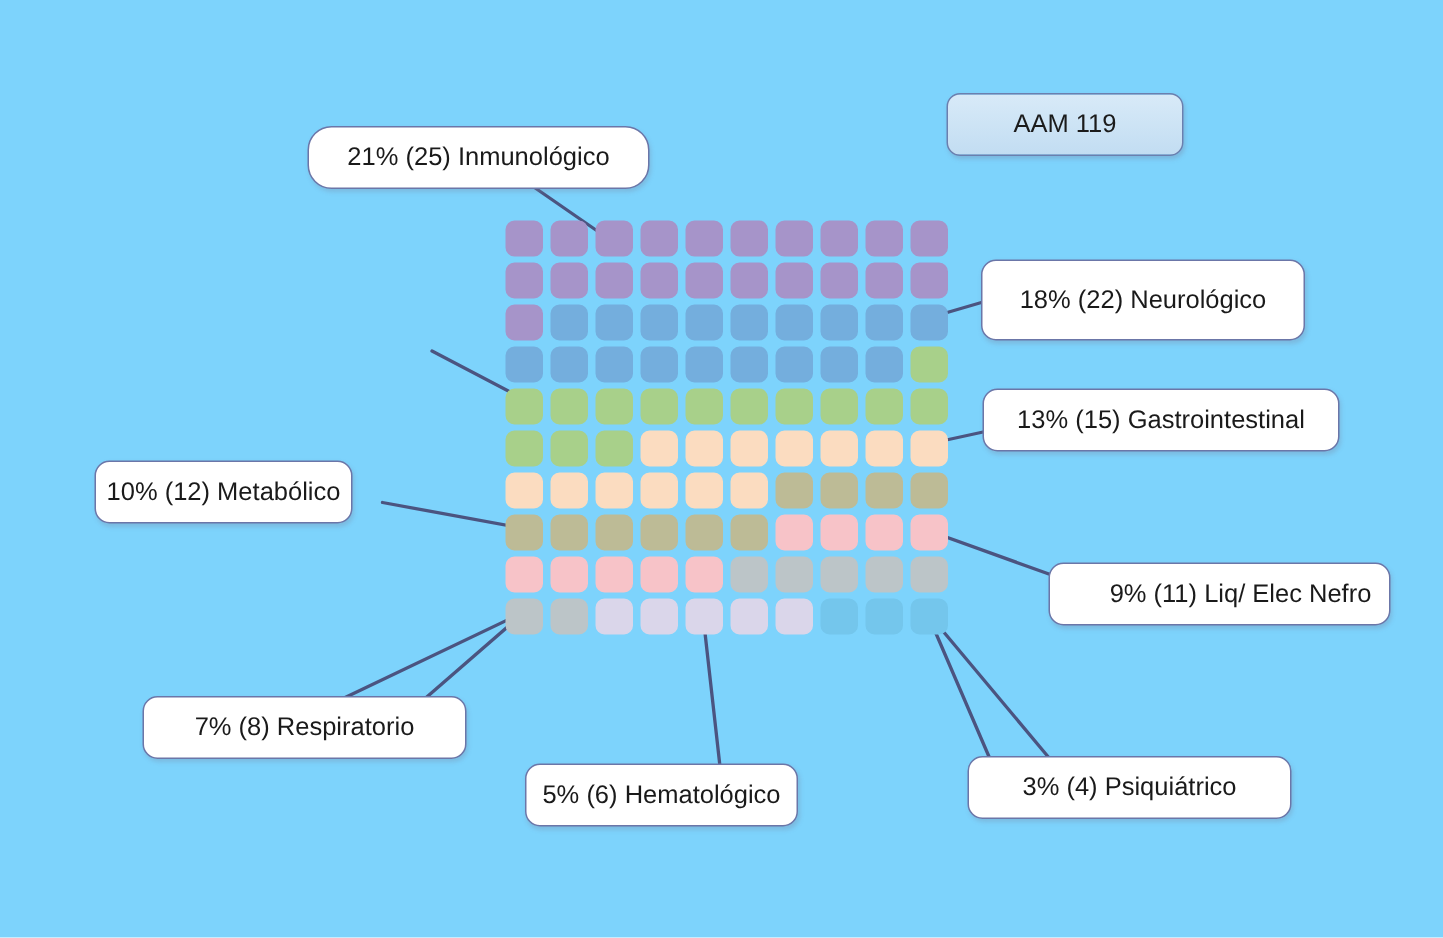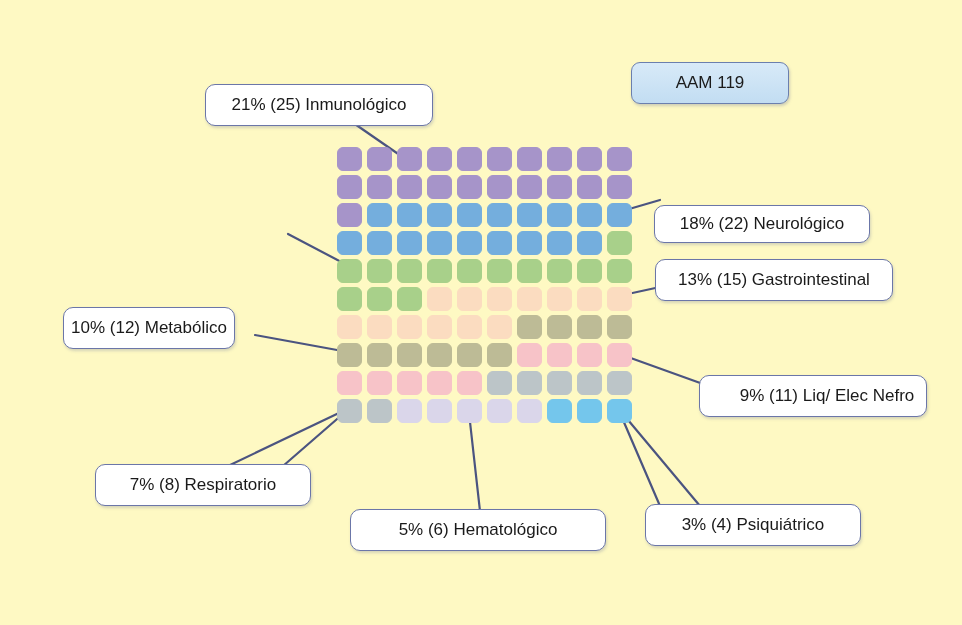--- a/index.html
+++ b/index.html
@@ -4,21 +4,21 @@
 <style>
   html, body {
     margin: 0;
     padding: 0;
     background: #ffffff;
   }
   #stage {
     position: relative;
     width: 962px;
     height: 625px;
-    background: #fef9c3;
+    background: #7dd3fc;
     font-family: "Liberation Sans", sans-serif;
     overflow: hidden;
   }
 
   
   #lines {
     position: absolute;
     left: 0; top: 0;
     width: 962px;
     height: 625px;
@@ -207,30 +207,30 @@
       <div class="cell" title="5% (6) Hematológico" style="background: rgb(218, 214, 234); border: 1px solid rgb(218, 214, 234);"></div>
       <div class="cell" title="5% (6) Hematológico" style="background: rgb(218, 214, 234); border: 1px solid rgb(218, 214, 234);"></div>
       <div class="cell" title="5% (6) Hematológico" style="background: rgb(218, 214, 234); border: 1px solid rgb(218, 214, 234);"></div>
       <div class="cell" title="5% (6) Hematológico" style="background: rgb(218, 214, 234); border: 1px solid rgb(218, 214, 234);"></div>
       <div class="cell" title="5% (6) Hematológico" style="background: rgb(218, 214, 234); border: 1px solid rgb(218, 214, 234);"></div>
       <div class="cell" title="3% (4) Psiquiátrico" style="background: rgb(116, 198, 236); border: 1px solid rgb(116, 198, 236);"></div>
       <div class="cell" title="3% (4) Psiquiátrico" style="background: rgb(116, 198, 236); border: 1px solid rgb(116, 198, 236);"></div>
       <div class="cell" title="3% (4) Psiquiátrico" style="background: rgb(116, 198, 236); border: 1px solid rgb(116, 198, 236);"></div>
     </div>
 
-  <div class="callout" style="left:205px; top:84px; width:228px; height:42px;">21% (25) Inmunológico</div>
-
-  <div class="callout" style="left:654px; top:173px; width:216px; height:38px;margin-top:32px;">18% (22) Neurológico</div>
+  <div class="callout" style="left:205px; top:84px; width:228px; height:42px;border-radius:16px;">21% (25) Inmunológico</div>
+
+  <div class="callout" style="left:654px; top:173px; width:216px; height:54px;">18% (22) Neurológico</div>
 
 
   <div class="callout" style="left:655px; top:259px; width:238px; height:42px;">13% (15) Gastrointestinal</div>
 
   <div class="callout" style="left:63px; top:307px; width:172px; height:42px;">10% (12) Metabólico</div>
 
   <div class="callout" style="left:699px; top:375px; width:228px; height:42px;padding-left:40px;">9% (11) Liq/ Elec Nefro</div>
 
   <div class="callout" style="left:95px; top:464px; width:216px; height:42px;">7% (8) Respiratorio</div>
 
-  <div class="callout" style="left:350px; top:509px; width:256px; height:42px;">5% (6) Hematológico</div>
+  <div class="callout" style="left:350px; top:509px; width:182px; height:42px;">5% (6) Hematológico</div>
 
   <div class="callout" style="left:645px; top:504px; width:216px; height:42px;text-align:right;">3% (4) Psiquiátrico</div>
 
 </div>
 
 </body></html>

